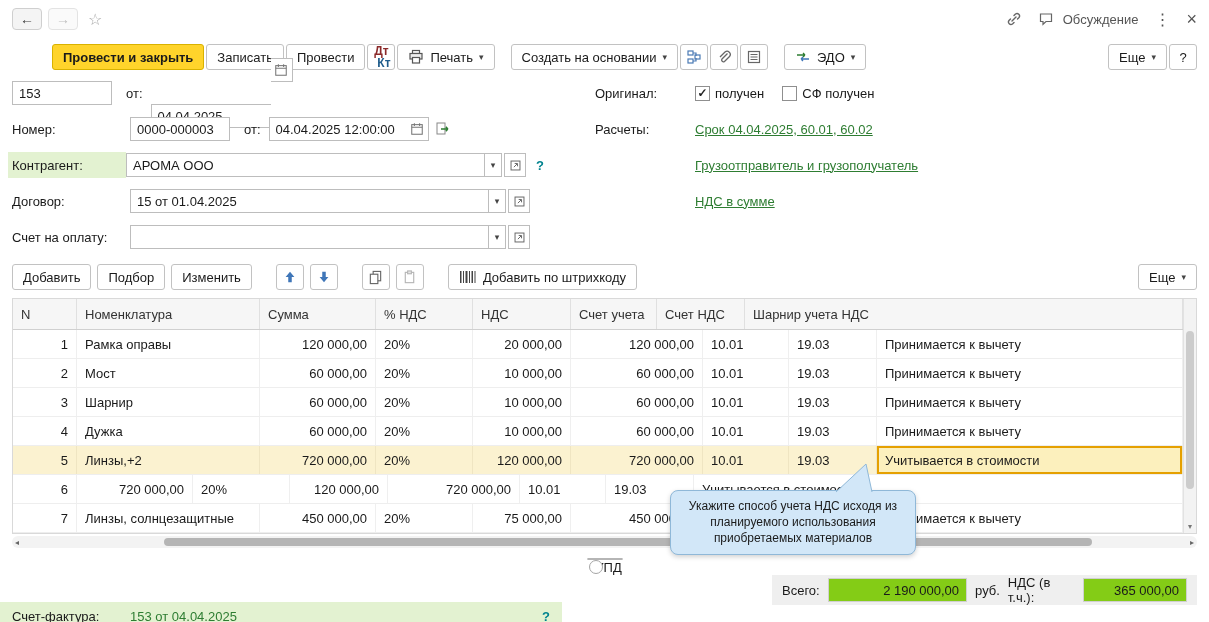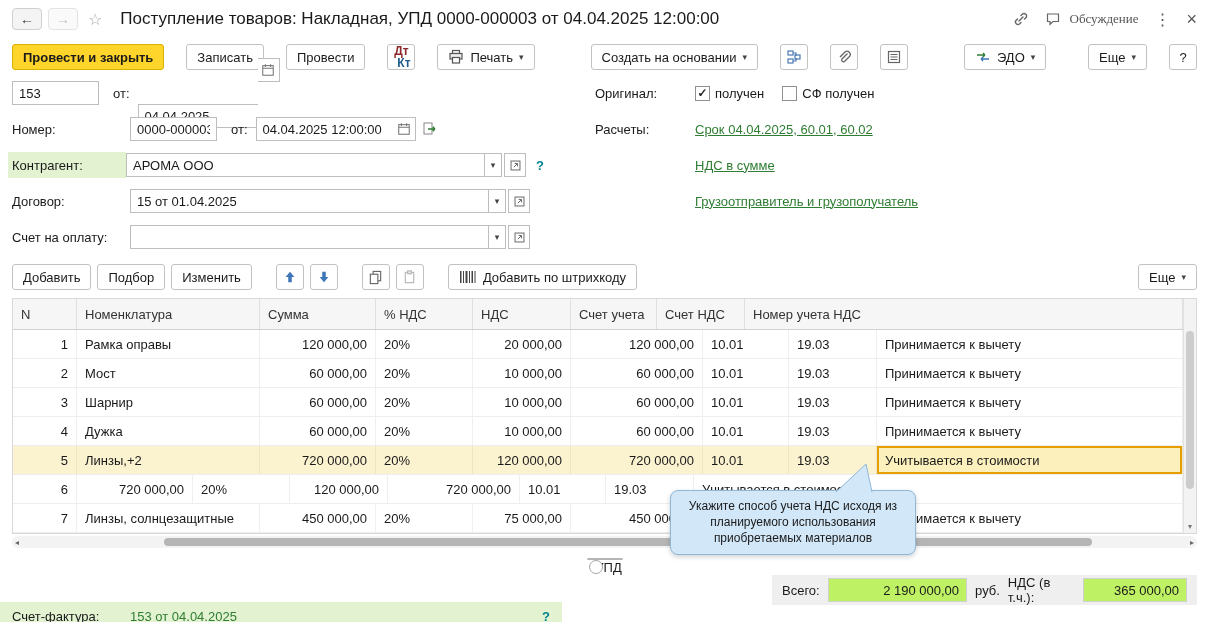--- a/index.html
+++ b/index.html
@@ -9,25 +9,25 @@
     font-family:"Liberation Sans",sans-serif;font-size:13px;
   }
   
   .titlebar{display:flex;align-items:center;gap:6px;height:38px;padding:0 12px;box-sizing:border-box;}
   .navbtn{width:30px;height:22px;border:1px solid #cfcfcf;border-radius:4px;background:#f4f4f4;
     display:flex;align-items:center;justify-content:center;font-size:14px;color:#3a3a3a;cursor:pointer;}
   .navbtn.disabled{color:#c0c0c0;background:#fafafa;border-color:#e3e3e3;}
   .star{color:#a8a8a8;font-size:16px;margin-left:4px;cursor:pointer;}
   .title{font-size:17px;font-weight:400;margin:0 0 0 12px;white-space:nowrap;}
   .titlebar-right{margin-left:auto;display:flex;align-items:center;gap:16px;color:#555;}
-  .tr-item{display:flex;align-items:center;gap:9px;cursor:pointer;font-family:Liberation Serif, serif;}
+  .tr-item{display:flex;align-items:center;gap:9px;cursor:pointer;}
   .dots{font-size:16px;color:#555;cursor:pointer;}
   .closex{font-size:18px;color:#555;cursor:pointer;line-height:1;}
   
-  .toolbar{display:flex;align-items:flex-start;gap:22px;padding:6px 12px;}
+  .toolbar{display:flex;align-items:flex-start;gap:2px;padding:6px 12px;margin-left:40px;}
   .btn{height:26px;box-sizing:border-box;border:1px solid #c2c2c2;background:#fff;border-radius:3px;
     padding:0 10px;font-family:"Liberation Sans",sans-serif;font-size:13px;color:#1a1a1a;
     display:inline-flex;align-items:center;gap:6px;cursor:pointer;white-space:nowrap;}
   .btn.primary{background:var(--accent-yellow,#ffd42b);border-color:#d9b200;font-weight:700;}
   .caret{font-size:9px;color:#444;line-height:1;}
   .iconbtn{width:28px;padding:0;justify-content:center;}
   .sp{width:12px;flex:0 0 12px;}
   .mlauto{margin-left:auto;}
   .dtkt{display:flex;flex-direction:column;line-height:1;font-size:12px;font-weight:700;color:#8b2a2a;}
   .dtkt span:last-child{margin-left:5px;color:#1f5c8b;}
@@ -35,21 +35,21 @@
   .form-area{display:flex;padding:4px 12px 0;}
   .form-left{width:575px;flex:0 0 575px;}
   .form-right{flex:1;padding-left:8px;}
   .frow{display:flex;align-items:center;height:26px;margin-bottom:10px;}
   .flabel{width:118px;flex:0 0 118px;}
   .flabel.req{background:var(--highlight-green,#e3f2d1);height:26px;display:flex;align-items:center;
     margin-left:-4px;padding-left:4px;box-sizing:border-box;}
   .rlabel{width:100px;flex:0 0 100px;}
   .input{height:24px;box-sizing:border-box;border:1px solid #bdbdbd;padding:0 6px;
     font-family:"Liberation Sans",sans-serif;font-size:13px;color:#1a1a1a;background:#fff;outline:none;}
-  .w100{width:87px;} .w120{width:120px;margin-top:46px;} .w138{width:138px;}
+  .w100{width:100px;} .w120{width:120px;margin-top:46px;} .w138{width:138px;}
   .combo{display:flex;align-items:stretch;}
   .combo .input{border-right:none;}
   .drop{width:18px;border:1px solid #bdbdbd;background:#fff;display:flex;align-items:center;
     justify-content:center;font-size:9px;color:#444;cursor:pointer;box-sizing:border-box;height:24px;}
   .sqbtn{width:22px;height:24px;margin-left:2px;border:1px solid #bdbdbd;background:#fff;
     display:flex;align-items:center;justify-content:center;cursor:pointer;box-sizing:border-box;}
   .attached{margin-left:0;border-left:none;}
   .ot{margin:0 8px 0 14px;}
   .cb{width:15px;height:15px;border:1px solid #8f8f8f;background:#fff;display:inline-flex;
     align-items:center;justify-content:center;margin-right:5px;cursor:pointer;box-sizing:border-box;}
@@ -93,21 +93,21 @@
   .harrow.left{left:3px;} .harrow.right{right:3px;}
   
   .footer-a{display:flex;align-items:center;margin:10px 12px 0;height:36px;flex-direction:column;}
   .switch{width:36px;height:18px;border-radius:9px;background:#d6d6d6;border:1px solid #b5b5b5;
     position:relative;cursor:pointer;box-sizing:border-box;}
   .knob{position:absolute;left:1px;top:1px;width:14px;height:14px;border-radius:50%;
     background:#fff;border:1px solid #a5a5a5;box-sizing:border-box;}
   .switch-label{margin-left:8px;}
   .totals-panel{margin-left:auto;width:425px;height:36px;box-sizing:border-box;background:#efefef;
     display:flex;align-items:center;justify-content:flex-end;gap:8px;padding:0 10px;}
-  .rofield{background:#bef264;border:1px solid #d0d0d0;height:24px;box-sizing:border-box;
+  .rofield{background:#84cc16;border:1px solid #d0d0d0;height:24px;box-sizing:border-box;
     display:flex;align-items:center;justify-content:flex-end;padding:0 7px;}
   .rofield.total{width:150px;} .rofield.vat{width:112px;}
   .footer-b{margin-top:8px;}
   .invoice-band{width:562px;height:28px;background:var(--highlight-green,#e3f2d1);
     display:flex;align-items:center;padding:0 12px;box-sizing:border-box;}
   .invoice-band .flabel{width:118px;flex:0 0 118px;}
   .invoice-band .qmark{margin-left:auto;}
   
   .callout{position:absolute;left:670px;top:490px;width:246px;box-sizing:border-box;z-index:10;
     background:var(--callout-blue,#d2e7f8);border:1px solid var(--callout-border,#8fb8d8);
@@ -122,21 +122,20 @@
 <body>
 
 <header class="titlebar">
   <button class="navbtn">
       <span>←</span>
     </button>
   <button class="navbtn disabled">
       <span>→</span>
     </button>
   <span class="star">☆</span>
-  <h1 class="title">Поступление товаров: Накладная, УПД 0000-000003 от 04.04.2025 12:00:00</h1>
   <div class="titlebar-right">
     <span class="tr-item">
       <svg class="ic" width="16" height="16" viewBox="0 0 16 16">
           <path d="M6 10l4-4M4.5 8 3 9.5a2.5 2.5 0 0 0 3.5 3.5L8 11.5M11.5 8 13 6.5A2.5 2.5 0 0 0 9.5 3L8 4.5" fill="none" stroke="#666" stroke-width="1.4" stroke-linecap="round"></path>
         </svg>
     </span>
     <span class="tr-item">
       <svg class="ic" width="16" height="16" viewBox="0 0 16 16">
           <path d="M2.5 3h11v7.5H8l-3 2.8v-2.8H2.5z" fill="none" stroke="#666" stroke-width="1.2"></path>
         </svg>
@@ -319,25 +318,25 @@
         <span class="cb"></span>
         <span>СФ получен</span>
       </span>
     </div>
     <div class="frow">
       <span class="rlabel">Расчеты:</span>
       <span class="link">Срок 04.04.2025, 60.01, 60.02</span>
     </div>
     <div class="frow">
       <span class="rlabel"></span>
+      <span class="link">Грузоотправитель и грузополучатель</span>
+    </div>
+    <div class="frow">
+      <span class="rlabel"></span>
       <span class="link">НДС в сумме</span>
-    </div>
-    <div class="frow">
-      <span class="rlabel"></span>
-      <span class="link">Грузоотправитель и грузополучатель</span>
     </div>
   </div>
 </div>
 
 <div class="grid-toolbar">
   <button class="btn">Добавить</button>
   <button class="btn">Подбор</button>
   <button class="btn">Изменить</button>
   <span class="sp"></span>
   <button class="btn iconbtn">
@@ -390,21 +389,21 @@
 <div class="grid">
   <div class="grid-main">
     <div class="thead">
         <div class="cell hcell col-n">N</div>
         <div class="cell hcell col-item">Номенклатура</div>
         <div class="cell hcell col-sum">Сумма</div>
         <div class="cell hcell col-vat_pct">% НДС</div>
         <div class="cell hcell col-vat">НДС</div>
         <div class="cell hcell col-account">Счет учета</div>
         <div class="cell hcell col-vat_account">Счет НДС</div>
-        <div class="cell hcell col-vat_method">Номер учета НДС</div>
+        <div class="cell hcell col-vat_method">Шарнир учета НДС</div>
       </div>
     <div class="tbody">
         <div class="trow">
           <div class="cell col-n">1</div>
           <div class="cell col-item">Рамка оправы</div>
           <div class="cell col-sum">120 000,00</div>
           <div class="cell col-vat_pct">20%</div>
           <div class="cell col-vat">20 000,00</div>
           <div class="cell col-total">120 000,00</div>
           <div class="cell col-account">10.01</div>

